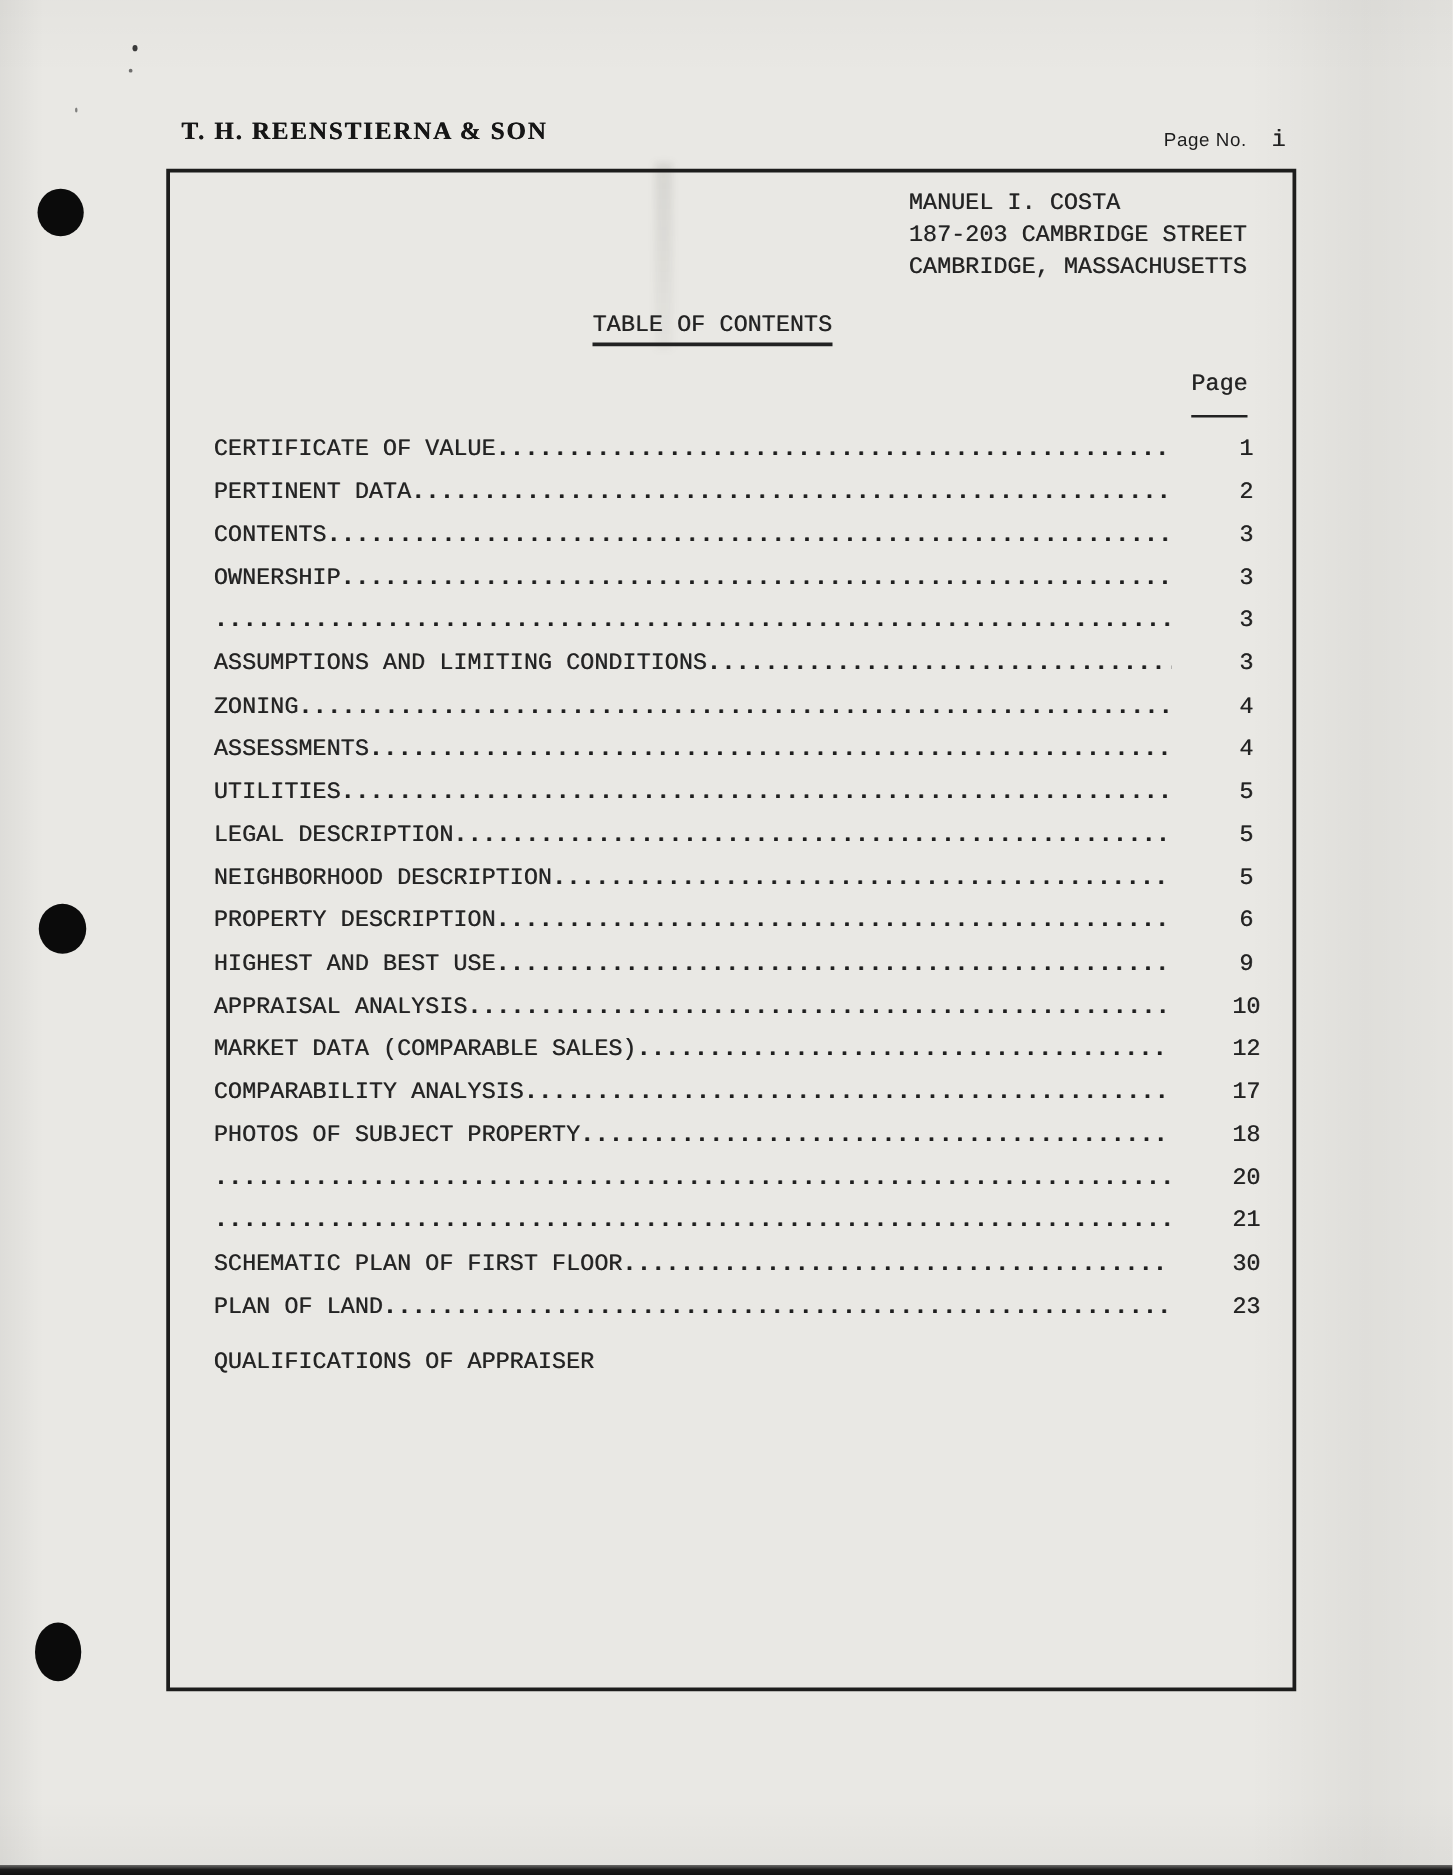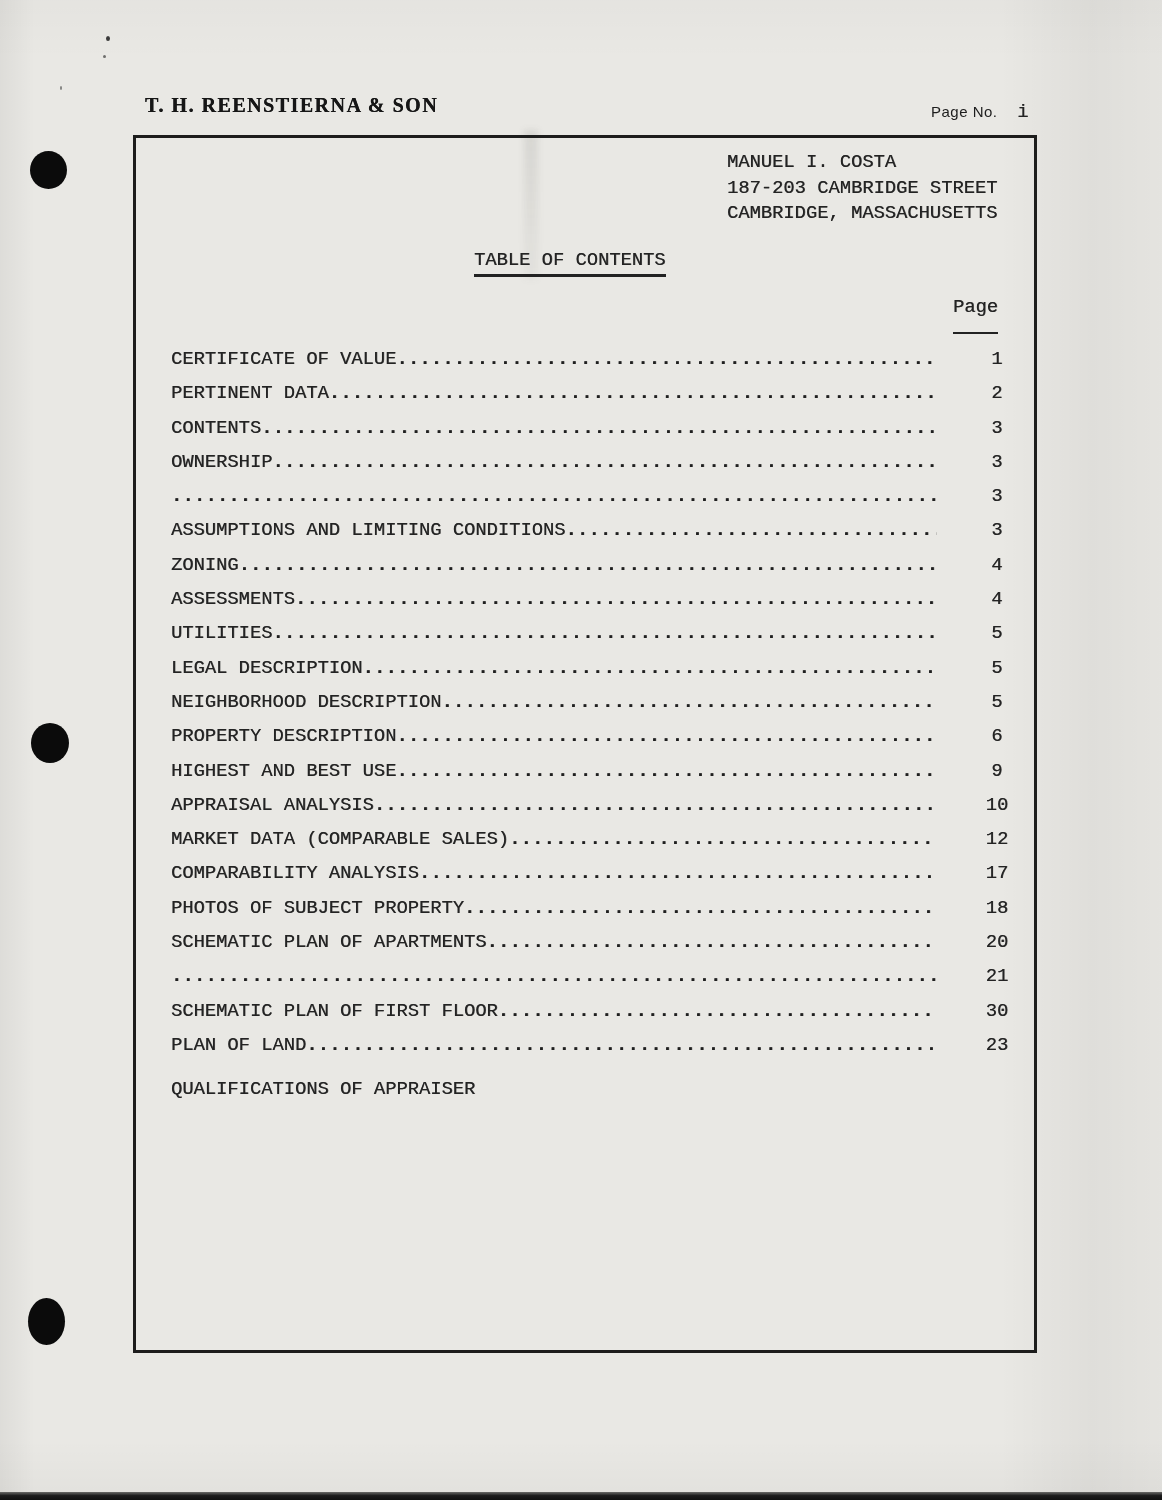--- a/index.html
+++ b/index.html
@@ -220,21 +220,20 @@
           <span class="toc-entry-title">COMPARABILITY ANALYSIS</span>
           <span class="toc-leader">..........................................................................................</span>
           <span class="toc-page">17</span>
         </div>
         <div class="toc-row">
           <span class="toc-entry-title">PHOTOS OF SUBJECT PROPERTY</span>
           <span class="toc-leader">..........................................................................................</span>
           <span class="toc-page">18</span>
         </div>
         <div class="toc-row">
-          <span class="toc-entry-title">SCHEMATIC PLAN OF APARTMENTS</span>
           <span class="toc-leader">..........................................................................................</span>
           <span class="toc-page">20</span>
         </div>
         <div class="toc-row">
           <span class="toc-leader">..........................................................................................</span>
           <span class="toc-page">21</span>
         </div>
         <div class="toc-row">
           <span class="toc-entry-title">SCHEMATIC PLAN OF FIRST FLOOR</span>
           <span class="toc-leader">..........................................................................................</span>

